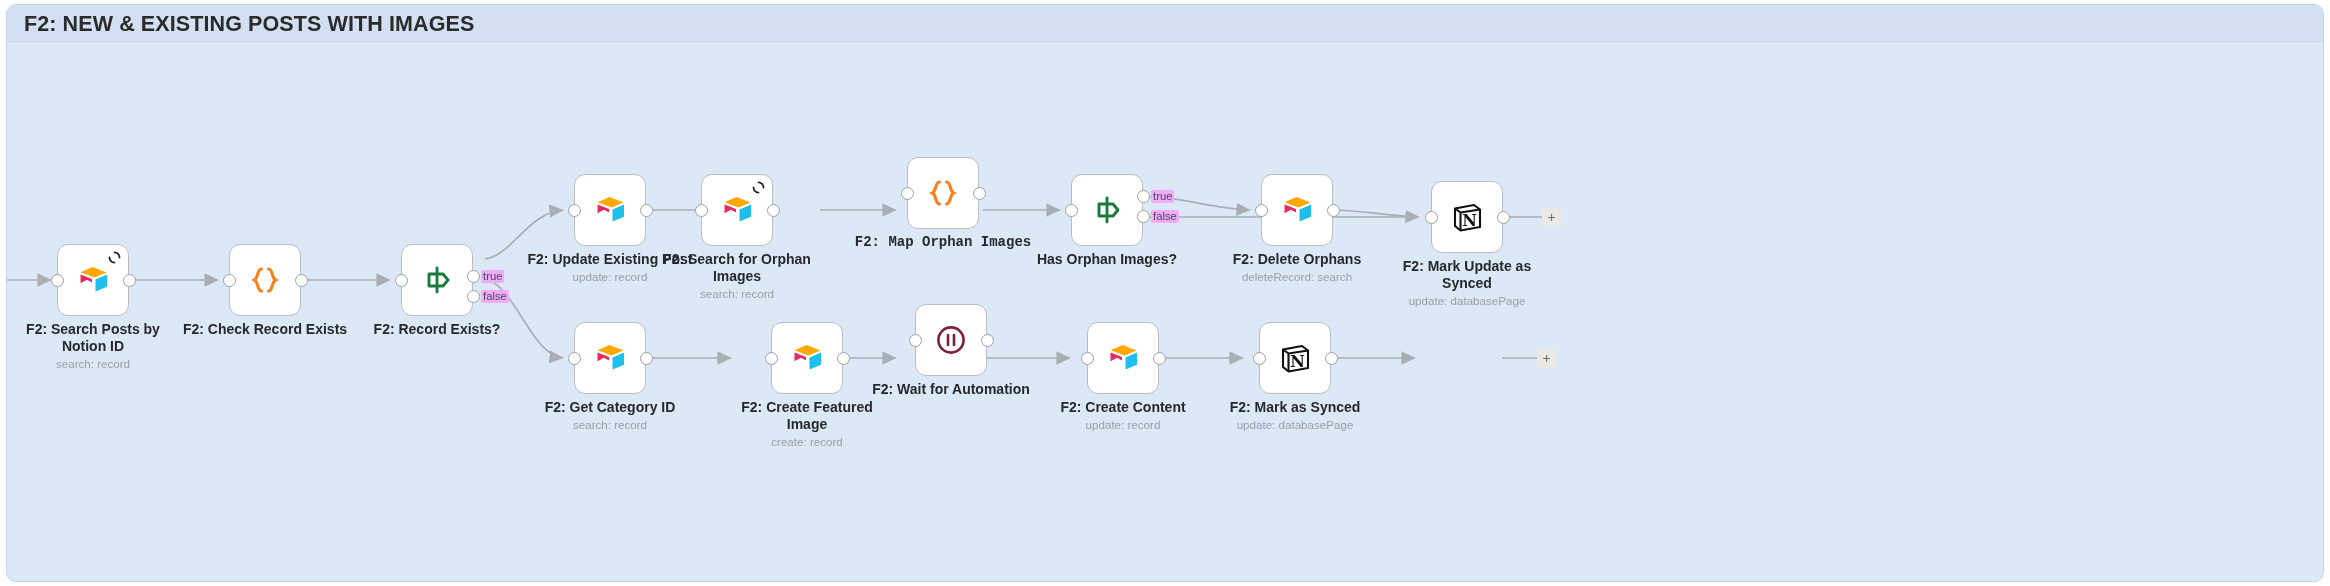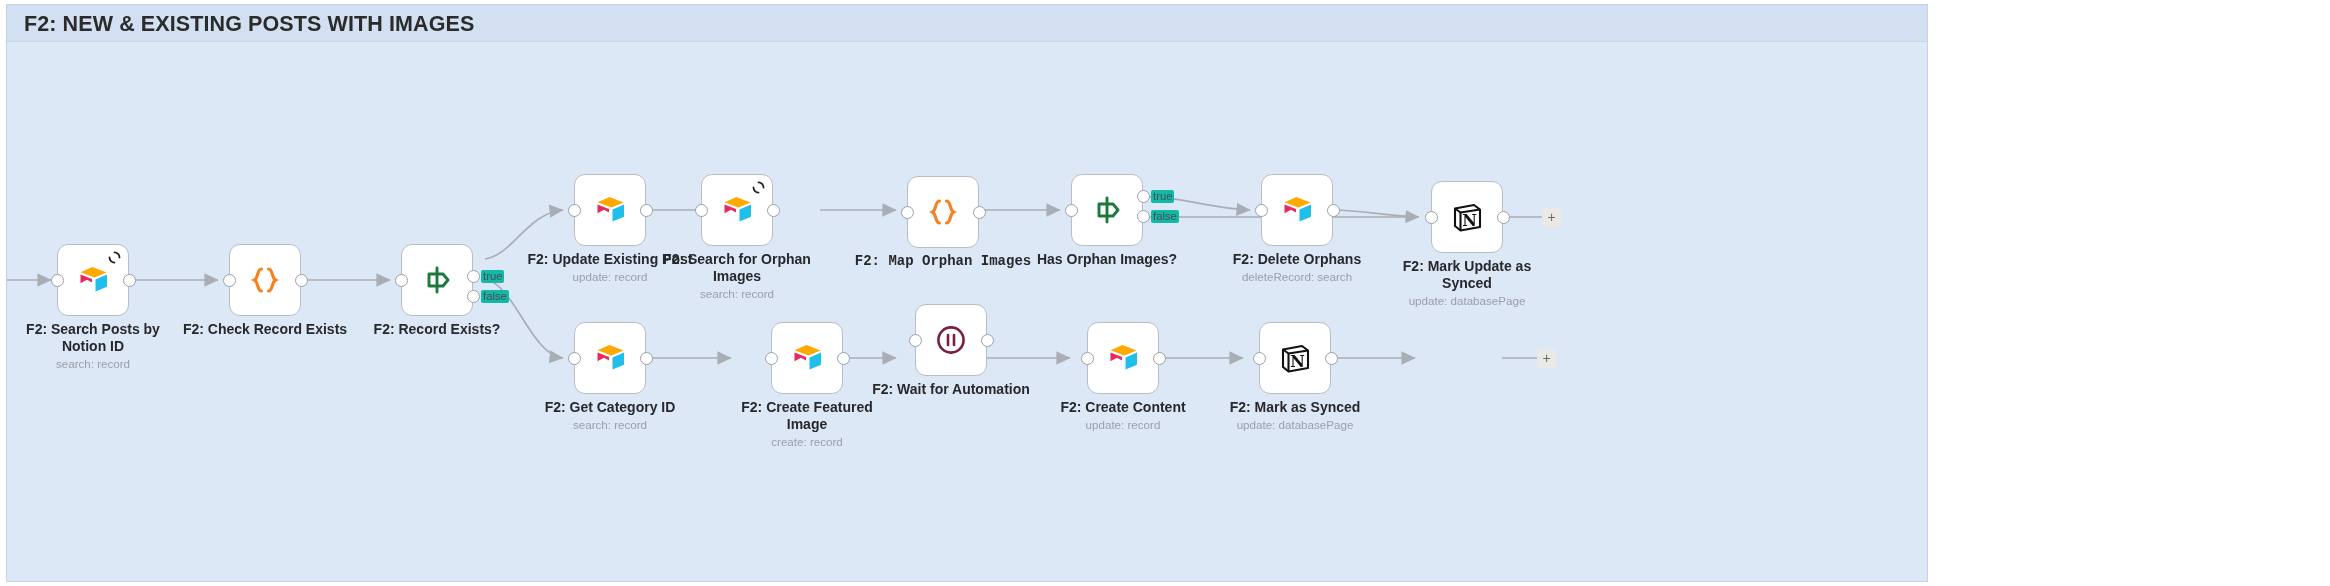--- a/index.html
+++ b/index.html
@@ -4,24 +4,24 @@
 <style>
   * { box-sizing: border-box; margin: 0; padding: 0; }
   html, body {
     width: 2330px; height: 586px;
     background: #ffffff;
     font-family: "Liberation Sans", sans-serif;
     overflow: hidden;
   }
   #canvas {
     position: absolute; left: 6px; top: 4px;
-    width: 1922px; height: 578px;
+    width: 2318px; height: 578px;
     background: #dde8f7;
     border: 1px solid #c2d3ea;
-    border-radius: 0;
+    border-radius: 10px;
     overflow: hidden;
   }
   
   #hdr-band {
     position: absolute; left: 0; top: 0; width: 100%; height: 37px;
     background: #d2e0f2;
     border-bottom: 1px solid #c6d6ec;
   }
   #hdr-title {
     position: absolute; left: 17px; top: 7px;
@@ -68,21 +68,21 @@
     background: #fff; border: 1.4px solid #9aa0a6; top: 50%;
     margin-top: -6.5px; z-index: 4;
   }
   .port.in  { left: -6.5px; }
   .port.out { right: -6.5px; }
   .port.o1 { top: 26px; margin-top: 0; right: -6.5px; }
   .port.o2 { top: 46px; margin-top: 0; right: -6.5px; }
 
   .plabel {
     position: absolute; font-size: 11.3px; color: #4a4d52;
-    background: #14b8a6; border-radius: 2px;
+    background: #f0abfc; border-radius: 2px;
     padding: 0 2px; line-height: 13px; z-index: 5;
   }
   
   .loop {
     position: absolute; right: 7px; top: 6px;
     width: 13px; height: 13px; z-index: 6;
   }
   
   .plus {
     position: absolute; width: 19px; height: 19px;
@@ -214,21 +214,21 @@
           <path d="M7 12.4 A5.4 5.4 0 0 1 1.6 7" stroke="#1e1e1e" stroke-width="1.9" fill="none" stroke-linecap="round"></path>
         </svg>
       </div>
       <div class="port in"></div>
       <div class="port out"></div>
       <div class="lbl">F2: Search for Orphan
 Images</div>
       <div class="sub" style="top:113px;">search: record</div>
     </div>
 
-    <div class="node" style="left:900px; top:171px;font-family:Liberation Mono, monospace;">
+    <div class="node" style="left:900px; top:152px;font-family:Liberation Mono, monospace;">
       <div class="box">
         <svg class="icon" viewBox="0 0 40 40">
           <path d="M16.5 9 C12 9 13.5 18 9.5 20 C13.5 22 12 31 16.5 31" stroke="#f58220" stroke-width="3.1" fill="none" stroke-linecap="round"></path>
           <path d="M23.5 9 C28 9 26.5 18 30.5 20 C26.5 22 28 31 23.5 31" stroke="#f58220" stroke-width="3.1" fill="none" stroke-linecap="round"></path>
         </svg>
       </div>
       <div class="port in"></div>
       <div class="port out"></div>
       <div class="lbl">F2: Map Orphan Images</div>
     </div>

